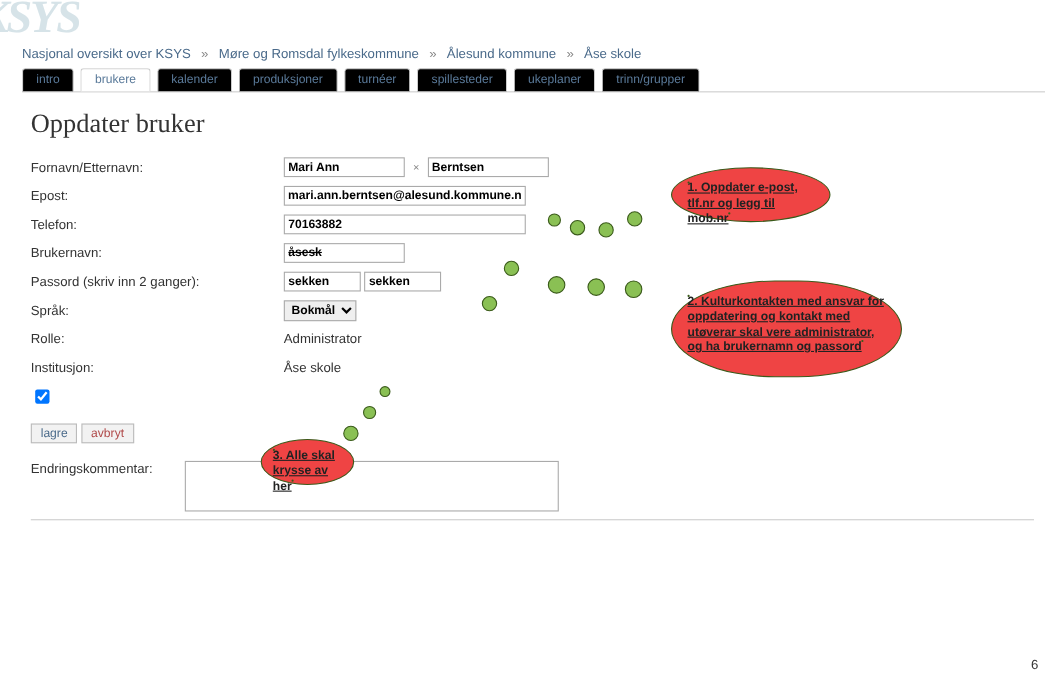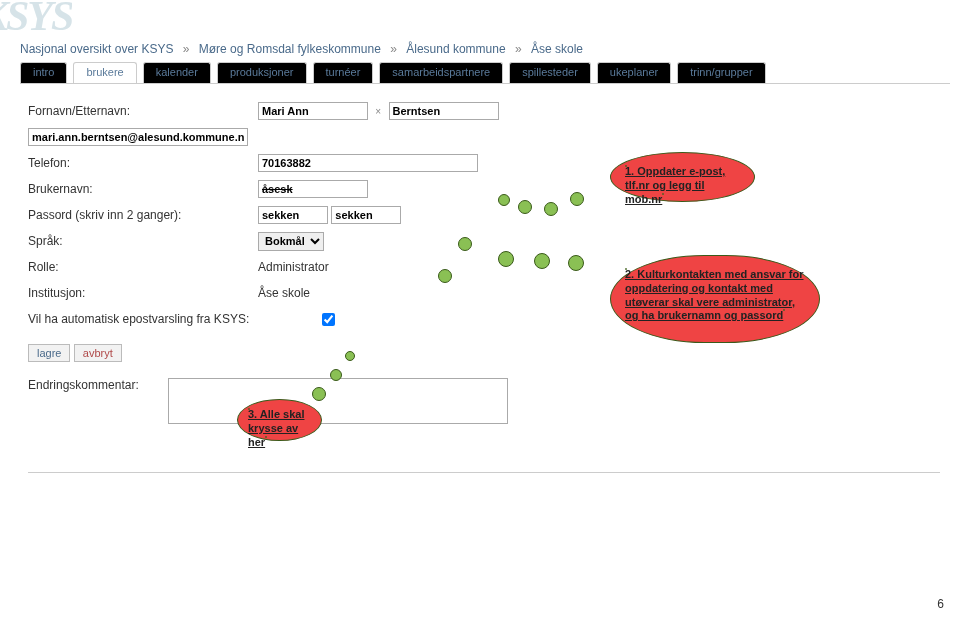--- a/index.html
+++ b/index.html
@@ -207,38 +207,39 @@
   <span class="sep">»</span>
   <a href="#">Åse skole</a>
 </div>
 
 <div class="tabs">
   <div class="tab">intro</div>
   <div class="tab active">brukere</div>
   <div class="tab">kalender</div>
   <div class="tab">produksjoner</div>
   <div class="tab">turnéer</div>
-  <div class="tab">samarbeidspartnere</div>
   <div class="tab">spillesteder</div>
   <div class="tab">ukeplaner</div>
   <div class="tab">trinn/grupper</div>
 </div>
 
 <div class="content">
+  <h1 class="page-title">Oppdater bruker</h1>
 
   <div class="form-row">
     <div class="form-label">Fornavn/Etternavn:</div>
     <div class="form-field">
       <input type="text" class="fn" value="Mari Ann" style="">
       <span class="clear-x">×</span>
       <input type="text" class="ln" value="Berntsen" style="">
     </div>
   </div>
 
   <div class="form-row">
+    <div class="form-label">Epost:</div>
     <div class="form-field">
       <input type="text" class="em" value="mari.ann.berntsen@alesund.kommune.no" style="">
     </div>
   </div>
 
   <div class="form-row">
     <div class="form-label">Telefon:</div>
     <div class="form-field">
       <input type="text" class="ph" value="70163882" style="">
     </div>
@@ -272,21 +273,20 @@
     <div class="form-label">Rolle:</div>
     <div class="form-field static-val">Administrator</div>
   </div>
 
   <div class="form-row">
     <div class="form-label">Institusjon:</div>
     <div class="form-field static-val">Åse skole</div>
   </div>
 
   <div class="form-row">
-    <div class="form-label" style="width:290px">Vil ha automatisk epostvarsling fra KSYS:</div>
     <div class="form-field">
       <input type="checkbox" checked="" style="">
     </div>
   </div>
 
   <div class="buttons">
     <button class="btn">lagre</button>
     <button class="btn cancel">avbryt</button>
   </div>
 

